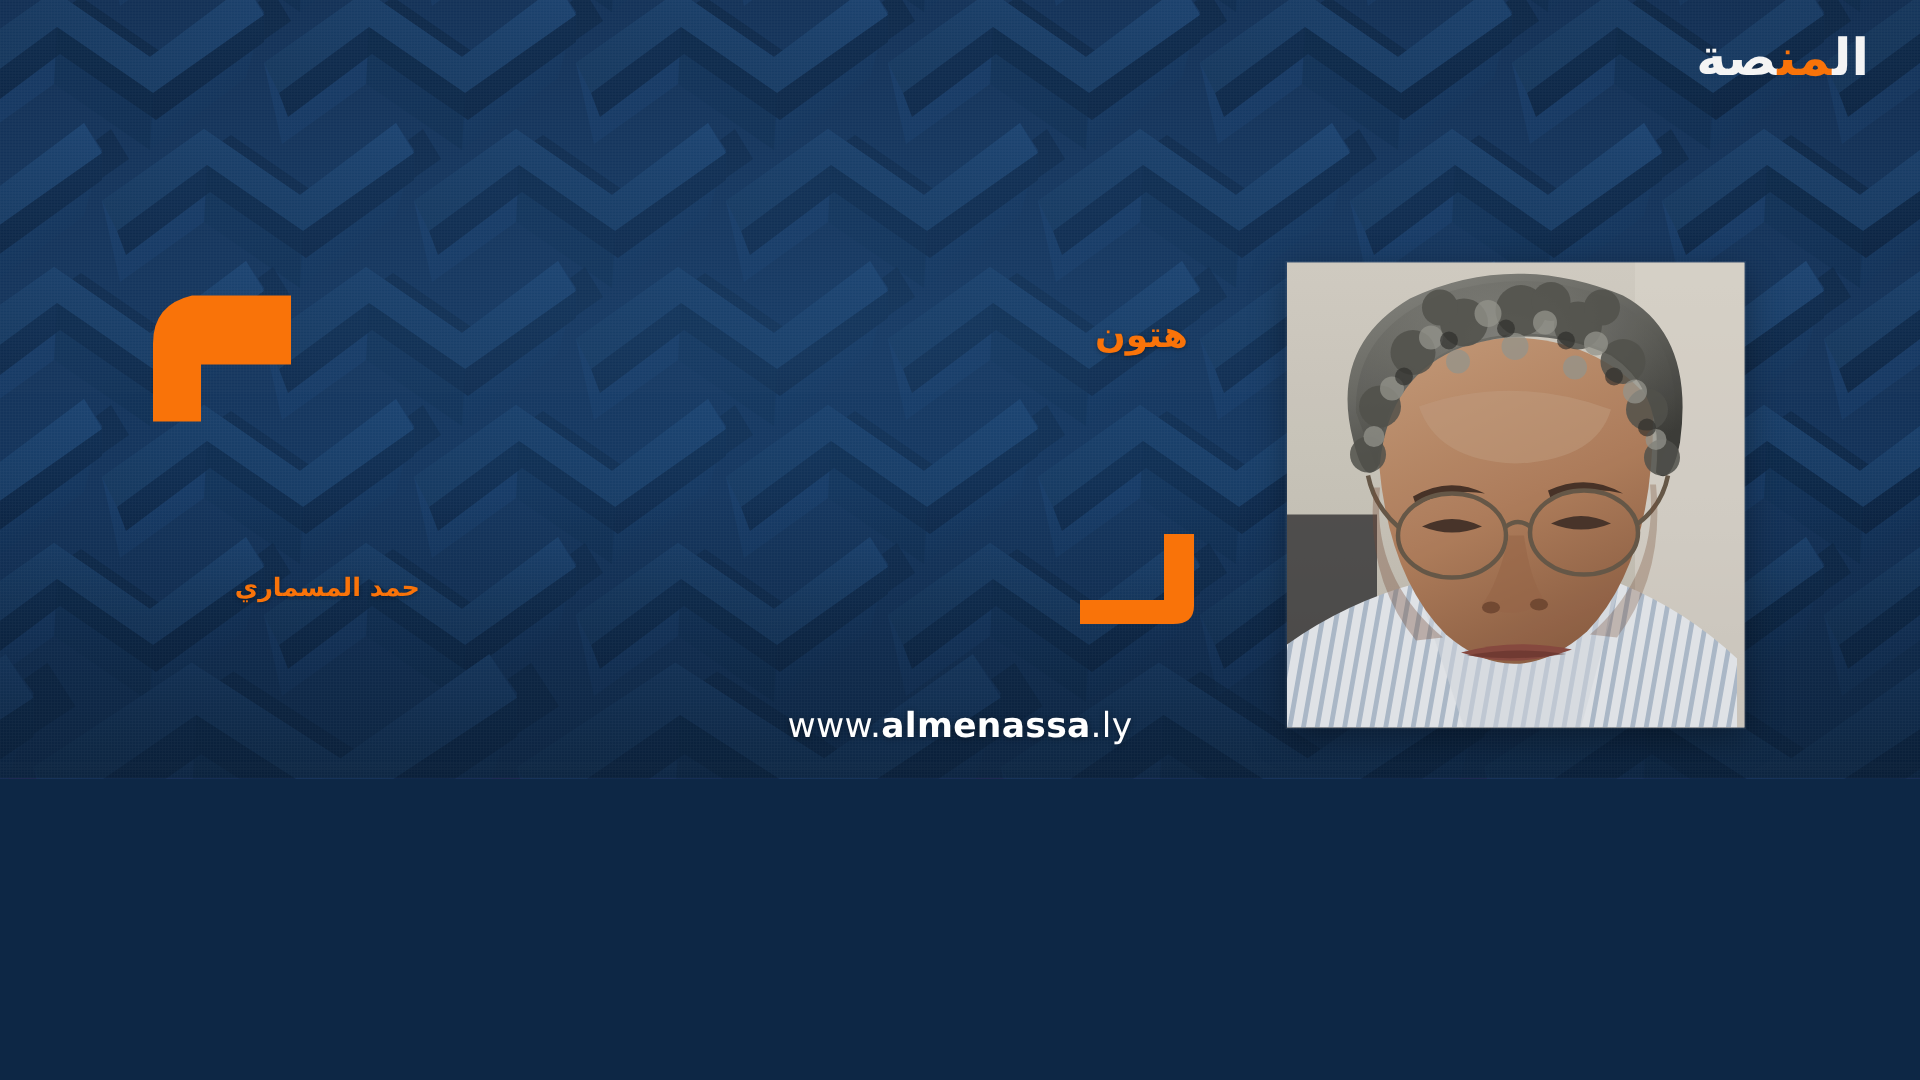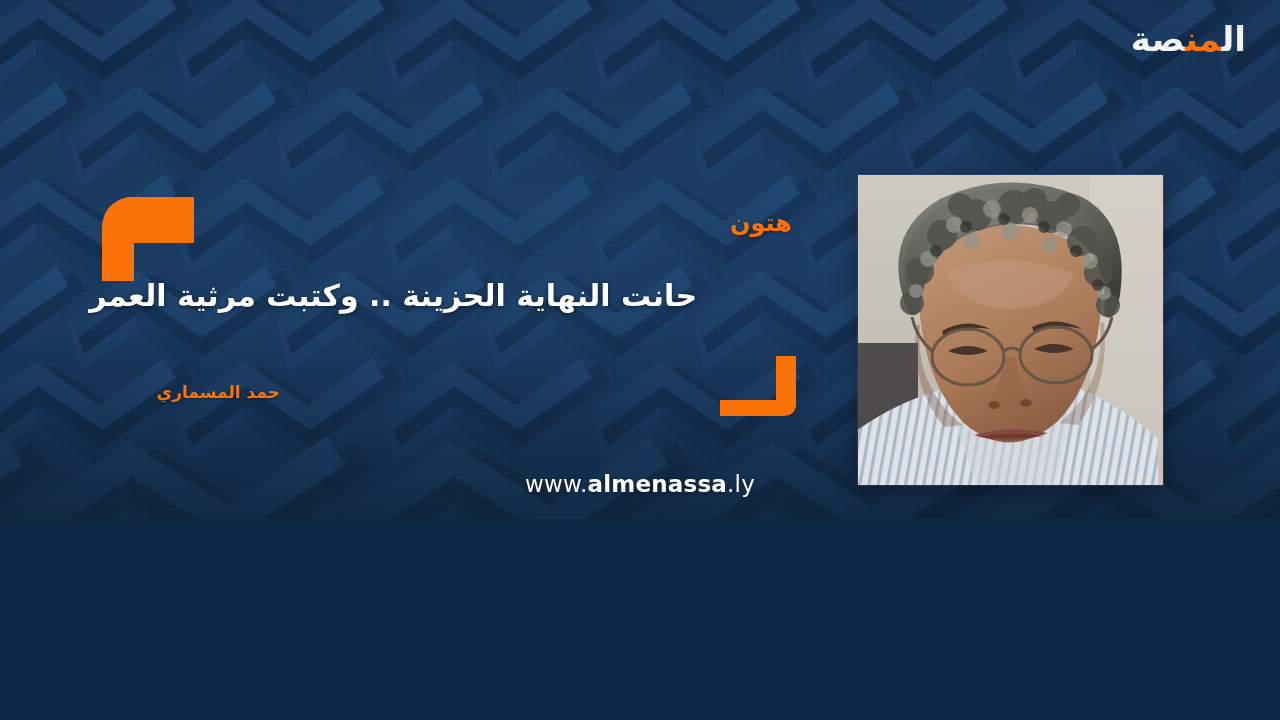--- a/index.html
+++ b/index.html
@@ -305,21 +305,20 @@
 
   <svg class="quote-open" width="100" height="88" viewBox="0 0 100 88" aria-hidden="true">
     <path d="M4 88 L4 36 Q4 10 30 4 L96 4 L96 50 L36 50 L36 88 Z" fill="#f97309"></path>
   </svg>
 
   <svg class="quote-close" width="82" height="64" viewBox="0 0 82 64" aria-hidden="true">
     <path d="M78 0 L78 48 Q78 60 64 60 L2 60 L2 44 L58 44 L58 0 Z" fill="#f97309"></path>
   </svg>
 
   <div class="kicker">هتون</div>
-  <div class="headline">حانت النهاية الحزينة .. وكتبت مرثية العمر</div>
   <div class="author">حمد المسماري</div>
 
   <div class="portrait">
     <svg viewBox="0 0 305 310" preserveAspectRatio="xMidYMid slice" aria-hidden="true">
       <defs>
         <linearGradient id="wall" x1="0" y1="0" x2="0" y2="1">
           <stop offset="0%" stop-color="#d8d3c8"></stop>
           <stop offset="55%" stop-color="#cdc8bd"></stop>
           <stop offset="100%" stop-color="#bdb8ad"></stop>
         </linearGradient>

